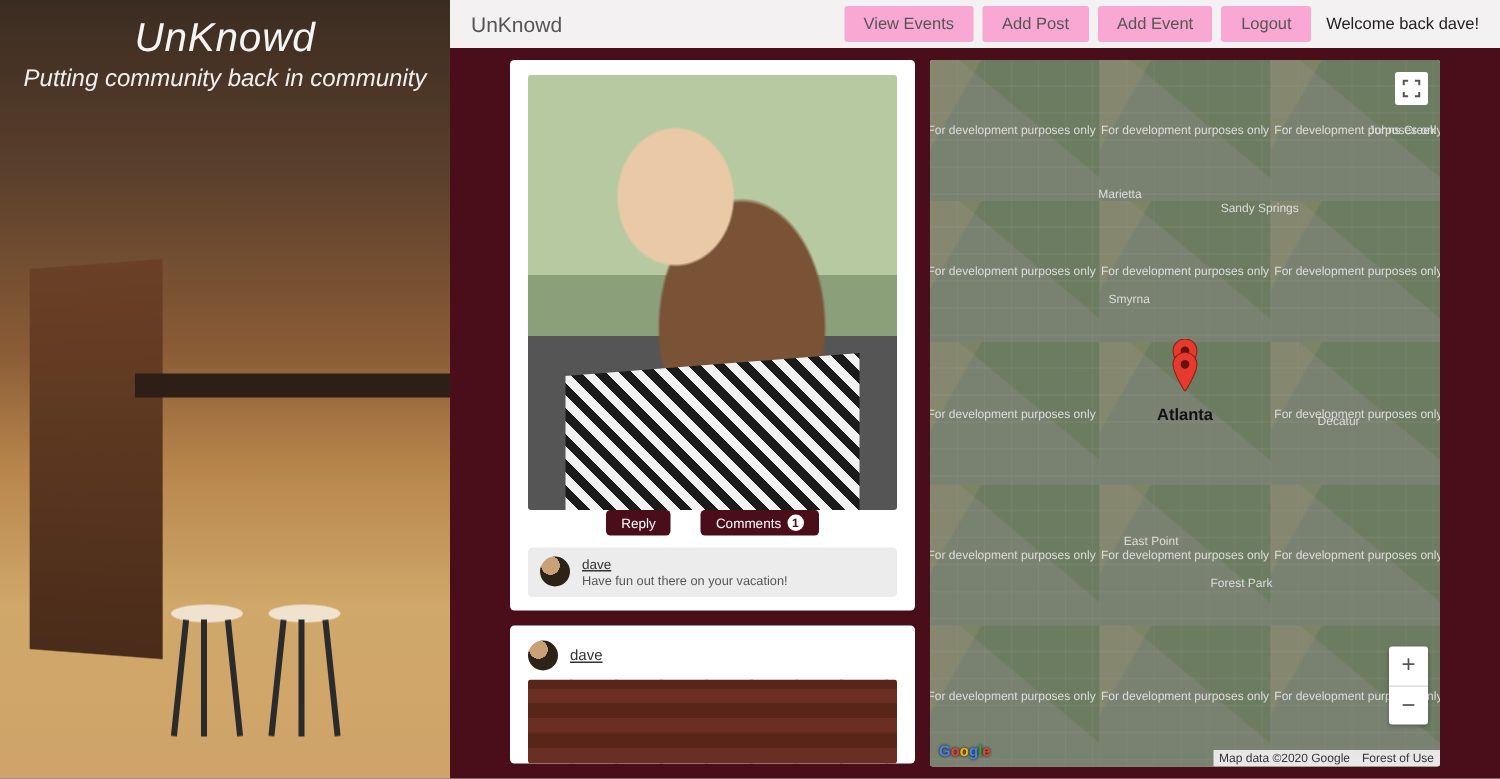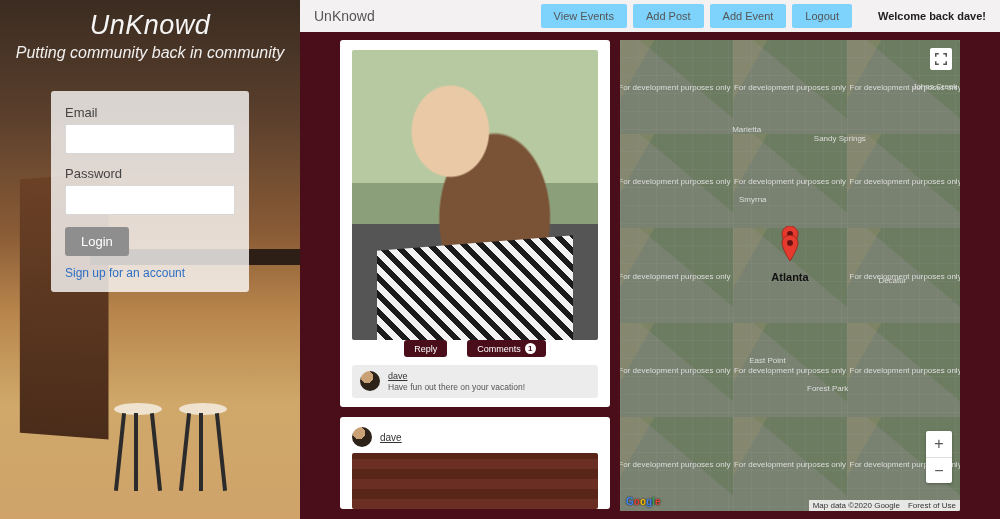--- a/index.html
+++ b/index.html
@@ -24,22 +24,22 @@
     border-radius:3px;padding:14px 14px 12px;color:#333}
   .login-card label{display:block;font-size:13px;color:#444;margin-bottom:4px}
   .login-card input{width:100%;height:30px;border:1px solid #d7d7d7;border-radius:2px;margin-bottom:12px;padding:0 6px;font-size:13px;background:#fff}
   .login-card button{background:#8e8e8e;color:#fff;border:none;border-radius:3px;padding:7px 16px;font-size:13px;cursor:pointer}
   .login-card a{display:block;margin-top:10px;font-size:12px;color:#2d6fc5;text-decoration:none}
   
   .right-pane{flex:1;display:flex;flex-direction:column;background:#4a0e1a}
   .topbar{height:32px;background:#f3f1f2;display:flex;align-items:center;padding:0 14px;font-size:12px;color:#333}
   .brand{font-size:14px;color:#555}
   .topbar .spacer{flex:1}
-  .topbar .btn{padding:6px 13px;margin-left:6px;background:#7dd3fc;border-radius:2px;cursor:pointer;color:#555;font-size:11px}
-  .welcome{margin-left:26px;font-weight:700;color:#222;font-size:11px}
+  .topbar .btn{padding:6px 13px;margin-left:6px;background:#f9a8d4;border-radius:2px;cursor:pointer;color:#555;font-size:11px}
+  .welcome{margin-left:10px;font-weight:400;color:#222;font-size:11px}
   .content{flex:1;display:flex;gap:10px;padding:8px 40px 0;overflow:hidden}
   
   .feed{width:270px;display:flex;flex-direction:column;gap:10px;overflow:hidden}
   .card{background:#fff;border-radius:3px;padding:10px 12px 9px;color:#333}
   .post-head{display:flex;align-items:center;gap:8px;margin-bottom:6px}
   .avatar{width:20px;height:20px;border-radius:50%;background:radial-gradient(circle at 35% 30%,#d9b28c 0 35%,#5a3a1d 36% 100%)}
   .avatar.dave{background:radial-gradient(circle at 35% 30%,#caa077 0 32%,#2c2218 33% 100%)}
   .author{font-size:10px;text-decoration:underline;color:#333}
   .post-img{width:100%;height:290px;border-radius:2px;background:
     radial-gradient(ellipse 70% 70% at 40% 28%,#e9c9a6 0 22%,transparent 23%),
@@ -108,28 +108,20 @@
         <div class="seat"></div>
         <div class="leg l1"></div>
         <div class="leg l2"></div>
         <div class="leg l3"></div>
       </div>
   </div>
   <div class="hero">
     <h1>UnKnowd</h1>
     <p>Putting community back in community</p>
   </div>
-  <div class="login-card">
-    <label>Email</label>
-    <input type="text" style="">
-    <label>Password</label>
-    <input type="password" style="">
-    <button>Login</button>
-    <a href="#">Sign up for an account</a>
-  </div>
 </div>
 
 <div class="right-pane">
   <div class="topbar">
     <span class="brand">UnKnowd</span>
     <span class="spacer"></span>
     <span class="btn">View Events</span>
     <span class="btn">Add Post</span>
     <span class="btn">Add Event</span>
     <span class="btn">Logout</span>

